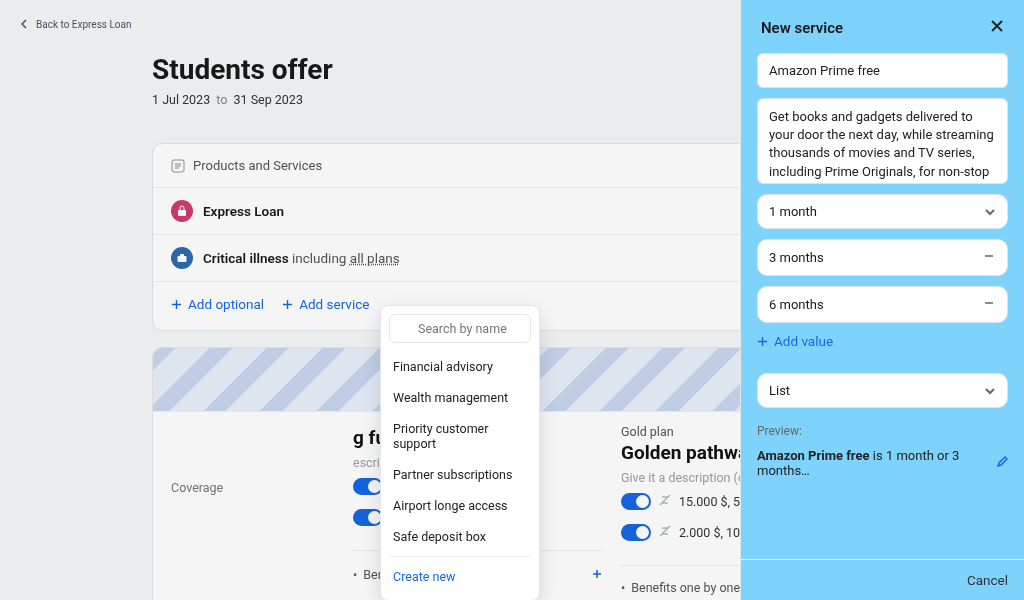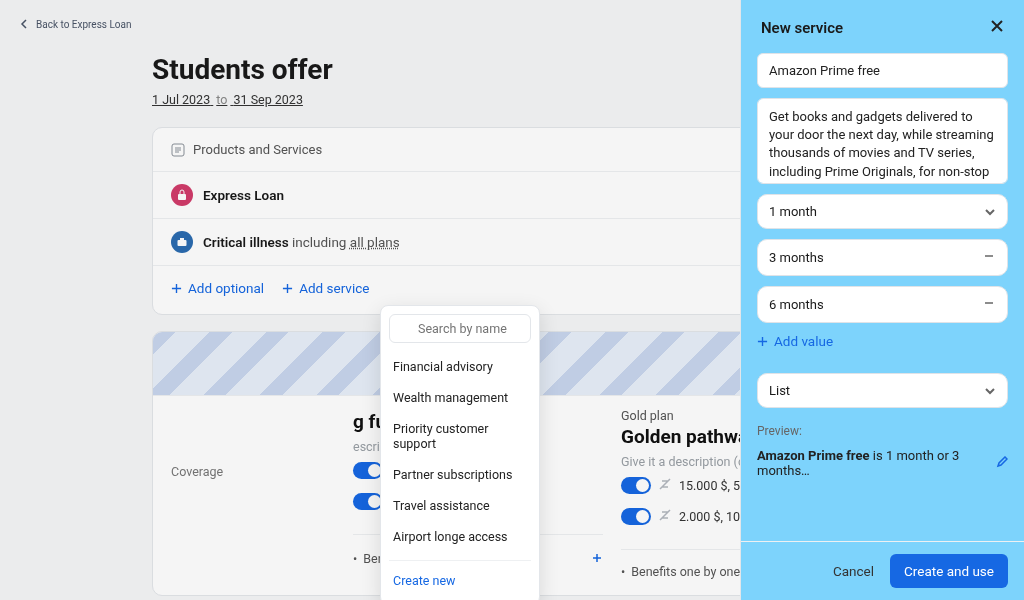--- a/index.html
+++ b/index.html
@@ -3,21 +3,21 @@
 <meta charset="utf-8">
 <style>
   * { box-sizing: border-box; margin: 0; padding: 0; font-family: -apple-system, BlinkMacSystemFont, "Segoe UI", Roboto, sans-serif; }
   body { background: #f5f6f7; color: #1a1a1a; overflow: hidden; width: 1024px; height: 600px; position: relative; }
   .backdrop { position: absolute; inset: 0; background: rgba(0,0,0,0.04); z-index: 1; }
   .page { position: absolute; inset: 0; padding: 14px 20px; }
   .back { display: inline-flex; align-items: center; gap: 6px; color: #4a5568; font-size: 10px; cursor: pointer; }
   .back svg { width: 10px; height: 10px; }
   .container { max-width: 720px; margin: 20px auto 0; padding: 0 0 0 0; }
   .h1 { font-size: 28px; font-weight: 700; margin-bottom: 6px; }
-  .dates { font-size: 12.5px; color: #333; margin-bottom: 20px; text-decoration: underline; }
+  .dates { font-size: 12.5px; color: #333; margin-bottom: 36px; }
   .dates .to { color: #888; margin: 0 3px; }
   .card { background: #fff; border: 1px solid #e3e6ea; border-radius: 10px; padding: 0; margin-bottom: 16px; }
   .sect-head { display:flex; align-items:center; gap:8px; padding:14px 18px; border-bottom:1px solid #eef0f2; font-size:13px; color:#555;}
   .row { display:flex; align-items:center; gap:10px; padding:12px 18px; border-bottom:1px solid #eef0f2; font-size:13.5px;}
   .row:last-child{border-bottom:none;}
   .circle-icon { width:22px; height:22px; border-radius:50%; background:#d23c6b; display:flex; align-items:center; justify-content:center; flex:0 0 22px;}
   .circle-icon.blue{background:#2b6cb0;}
   .circle-icon svg{width:12px;height:12px;fill:#fff;}
   .bold{font-weight:600;}
   .muted{color:#555;font-weight:400;}
@@ -224,21 +224,20 @@
         <circle cx="6" cy="6" r="4.5"></circle>
         <path d="M10 10l3 3"></path>
       </svg>
     <input class="dd-search" placeholder="Search by name" style="">
   </div>
   <div class="dd-scroll">
     <div class="dd-item">Financial advisory</div>
     <div class="dd-item">Wealth management</div>
     <div class="dd-item">Priority customer support</div>
     <div class="dd-item">Partner subscriptions</div>
-    <div class="dd-item">Travel assistance</div>
     <div class="dd-item">Airport longe access</div>
     <div class="dd-item">Safe deposit box</div>
   </div>
   <div class="dd-sep"></div>
   <div class="dd-create">Create new</div>
 </div>
 
 <div class="drawer">
   <div class="dr-head">
     <div class="dr-title">New service</div>
@@ -283,15 +282,14 @@
     <div class="preview-label">Preview:</div>
     <div class="preview-line">
       <span><span class="bold">Amazon Prime free</span> <span>is 1 month or 3 months…</span></span>
       <span class="pencil"><svg viewBox="0 0 12 12">
             <path d="M2 10l1-3 6-6 2 2-6 6-3 1z" stroke="#1668e3" fill="none"></path>
           </svg></span>
     </div>
   </div>
   <div class="dr-foot">
     <span class="btn-ghost">Cancel</span>
-    <button class="btn-primary">Create and use</button>
   </div>
 </div>
 
 </body></html>

